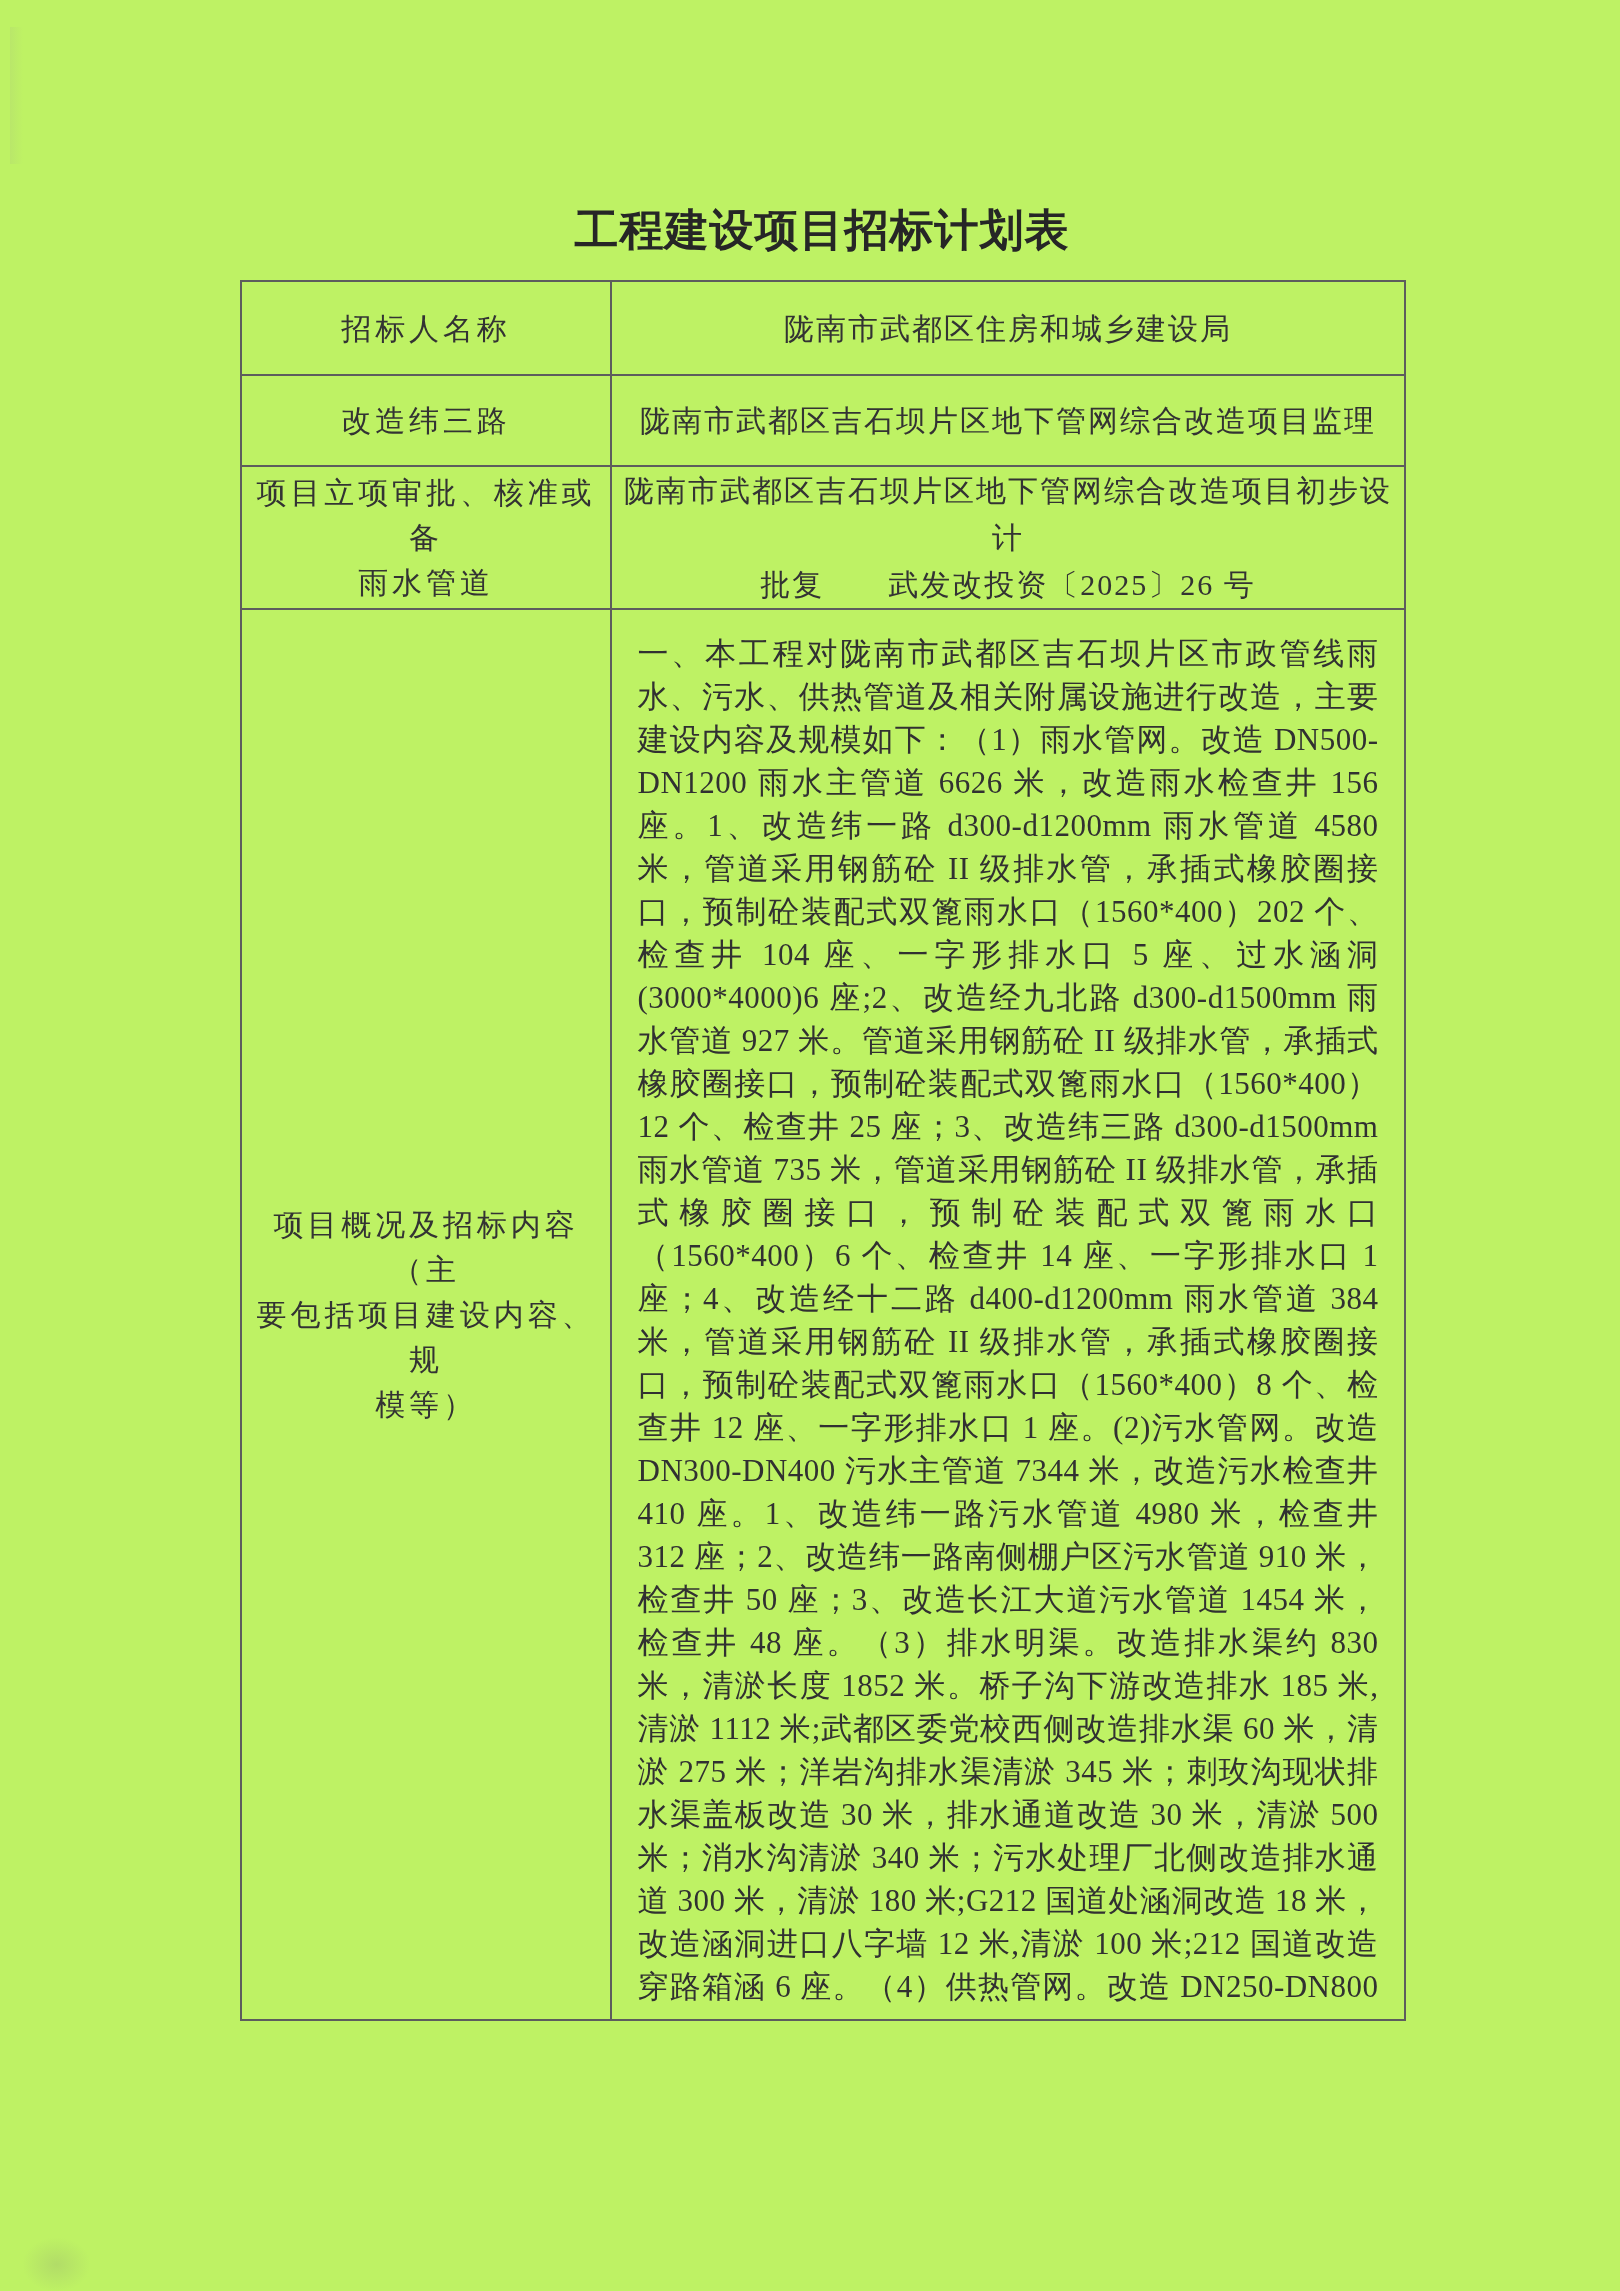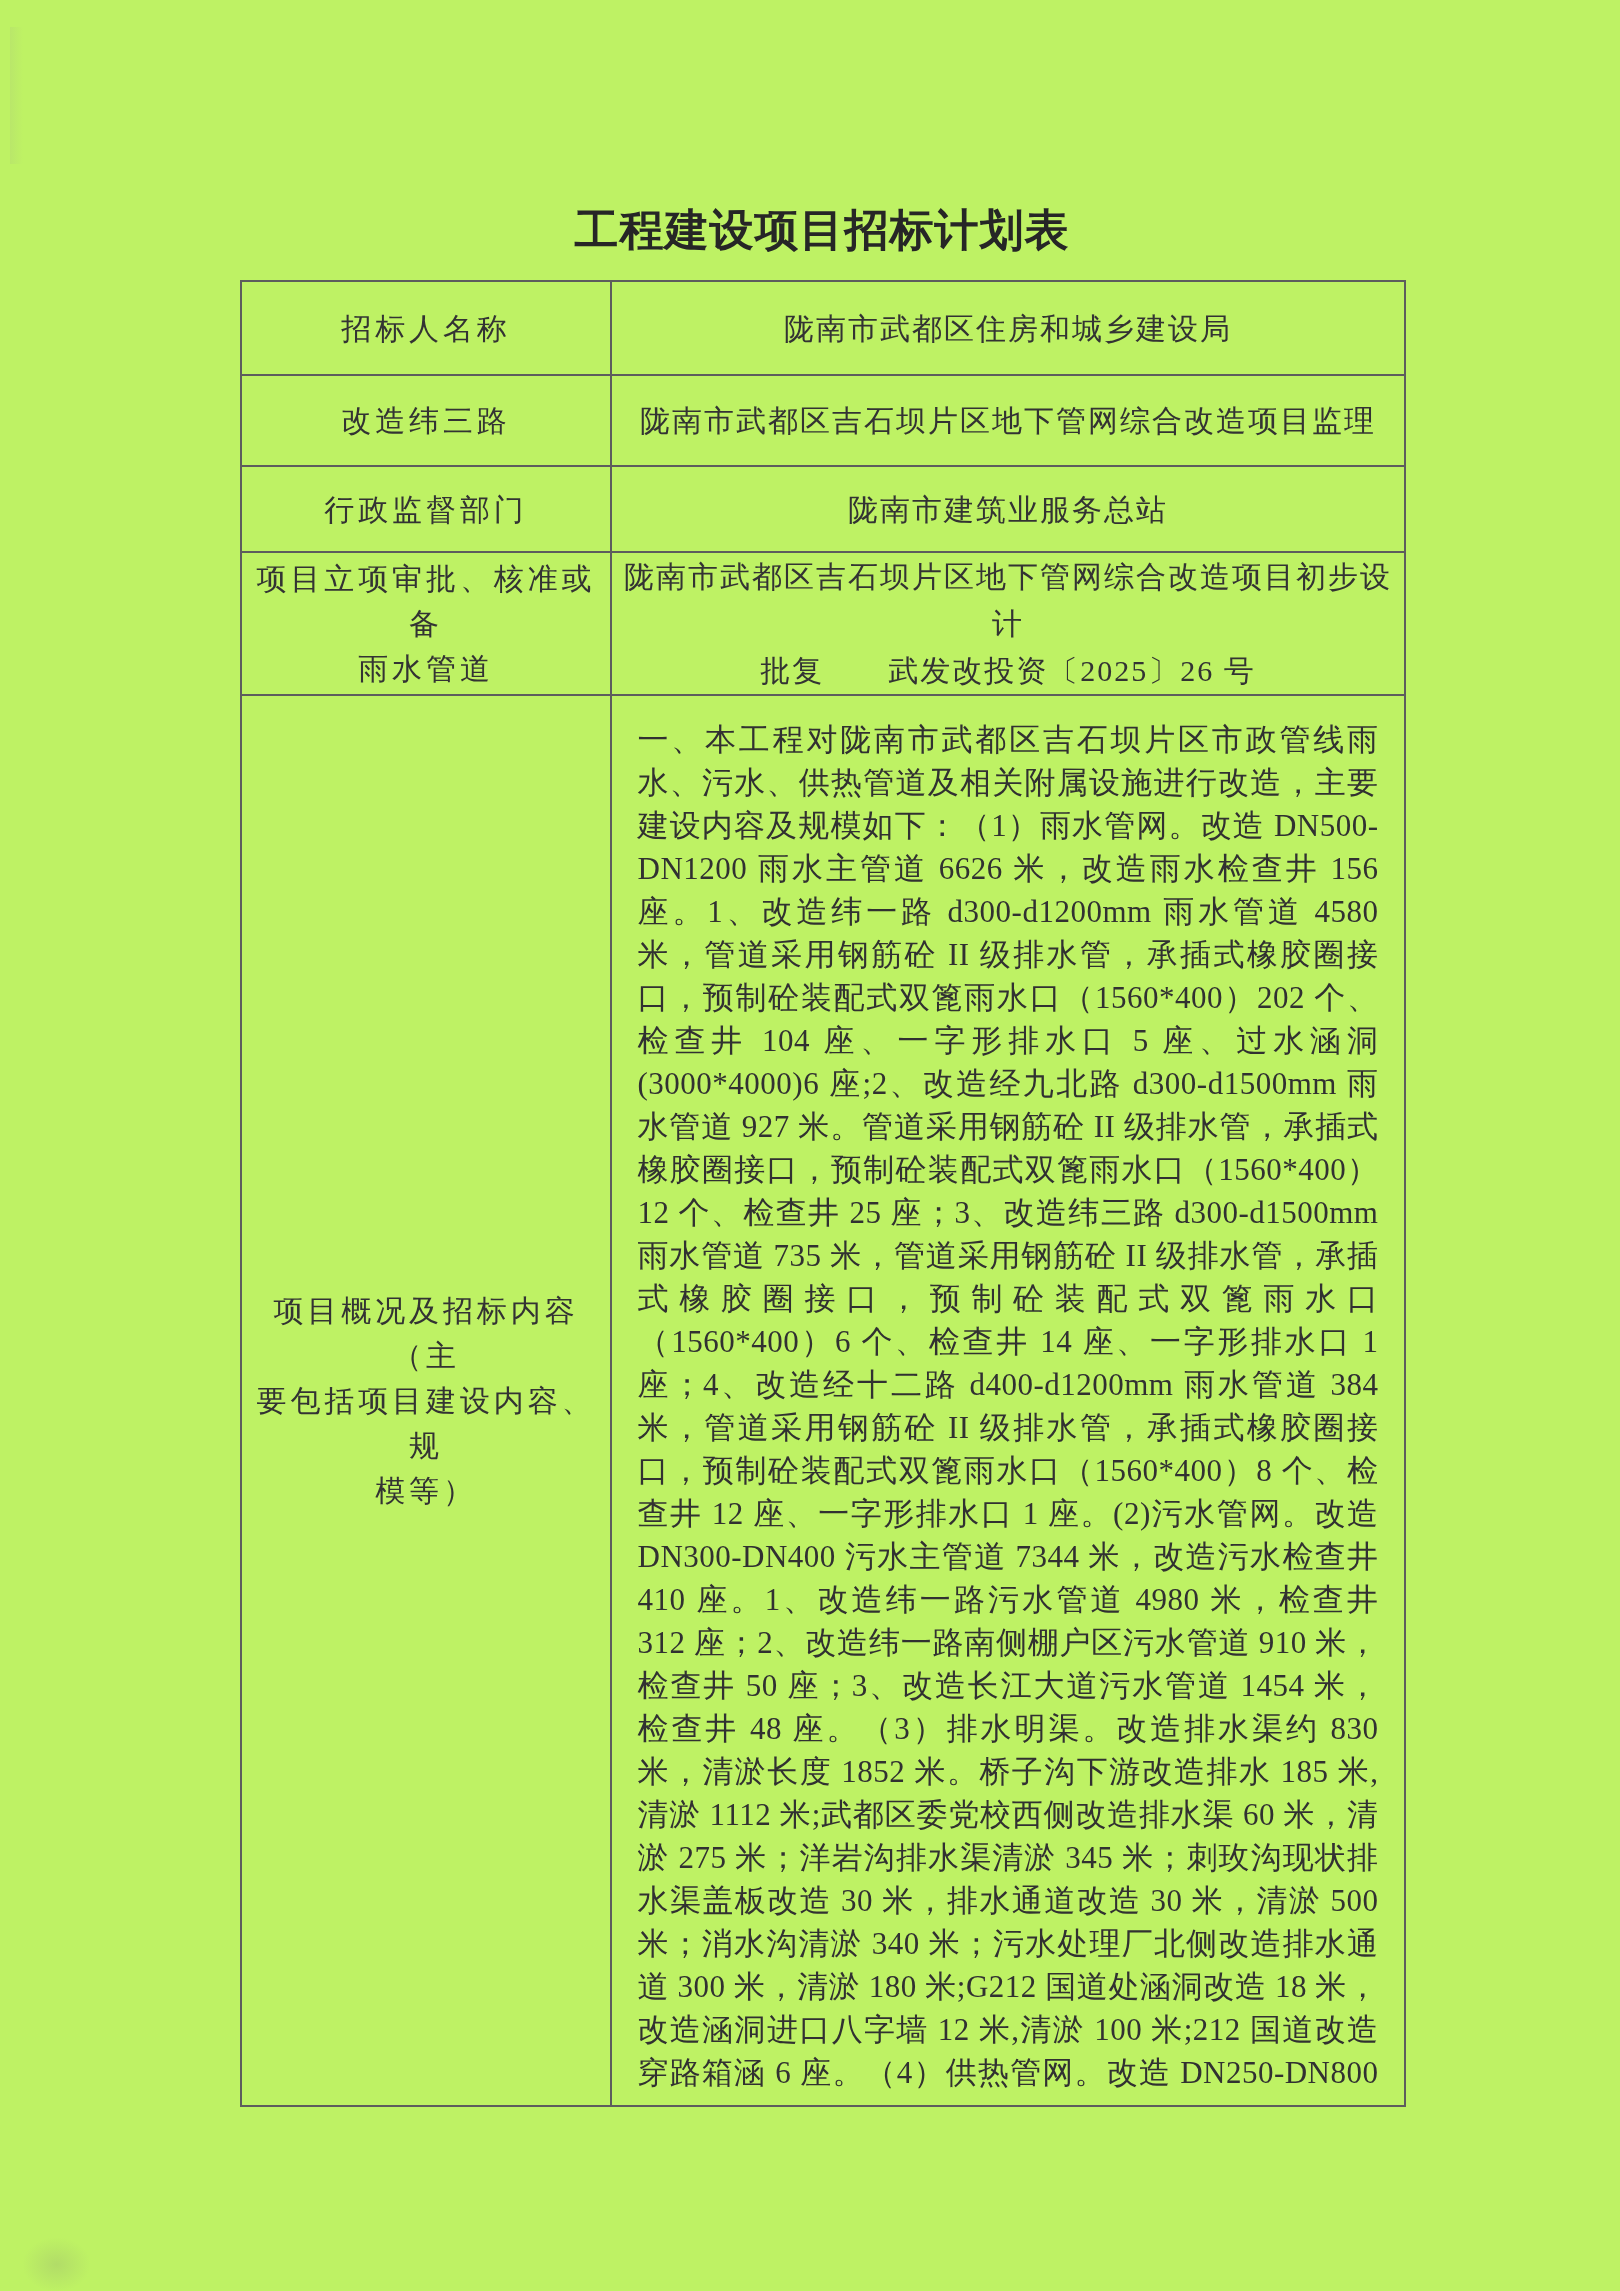--- a/index.html
+++ b/index.html
@@ -115,24 +115,20 @@
     </colgroup>
     <tbody>
       <tr class="row-1">
         <td class="cell-label">招标人名称</td>
         <td class="cell-value">陇南市武都区住房和城乡建设局</td>
       </tr>
       <tr class="row-2">
         <td class="cell-label">改造纬三路</td>
         <td class="cell-value">陇南市武都区吉石坝片区地下管网综合改造项目监理</td>
       </tr>
-      <tr class="row-3">
-        <td class="cell-label">行政监督部门</td>
-        <td class="cell-value">陇南市建筑业服务总站</td>
-      </tr>
       <tr class="row-4">
         <td class="cell-label pre-line">项目立项审批、核准或备
 雨水管道</td>
         <td class="cell-value pre-line">陇南市武都区吉石坝片区地下管网综合改造项目初步设计
 批复　　武发改投资〔2025〕26 号</td>
       </tr>
       <tr class="row-5">
         <td class="cell-label pre-line">项目概况及招标内容（主
 要包括项目建设内容、规
 模等）</td>

